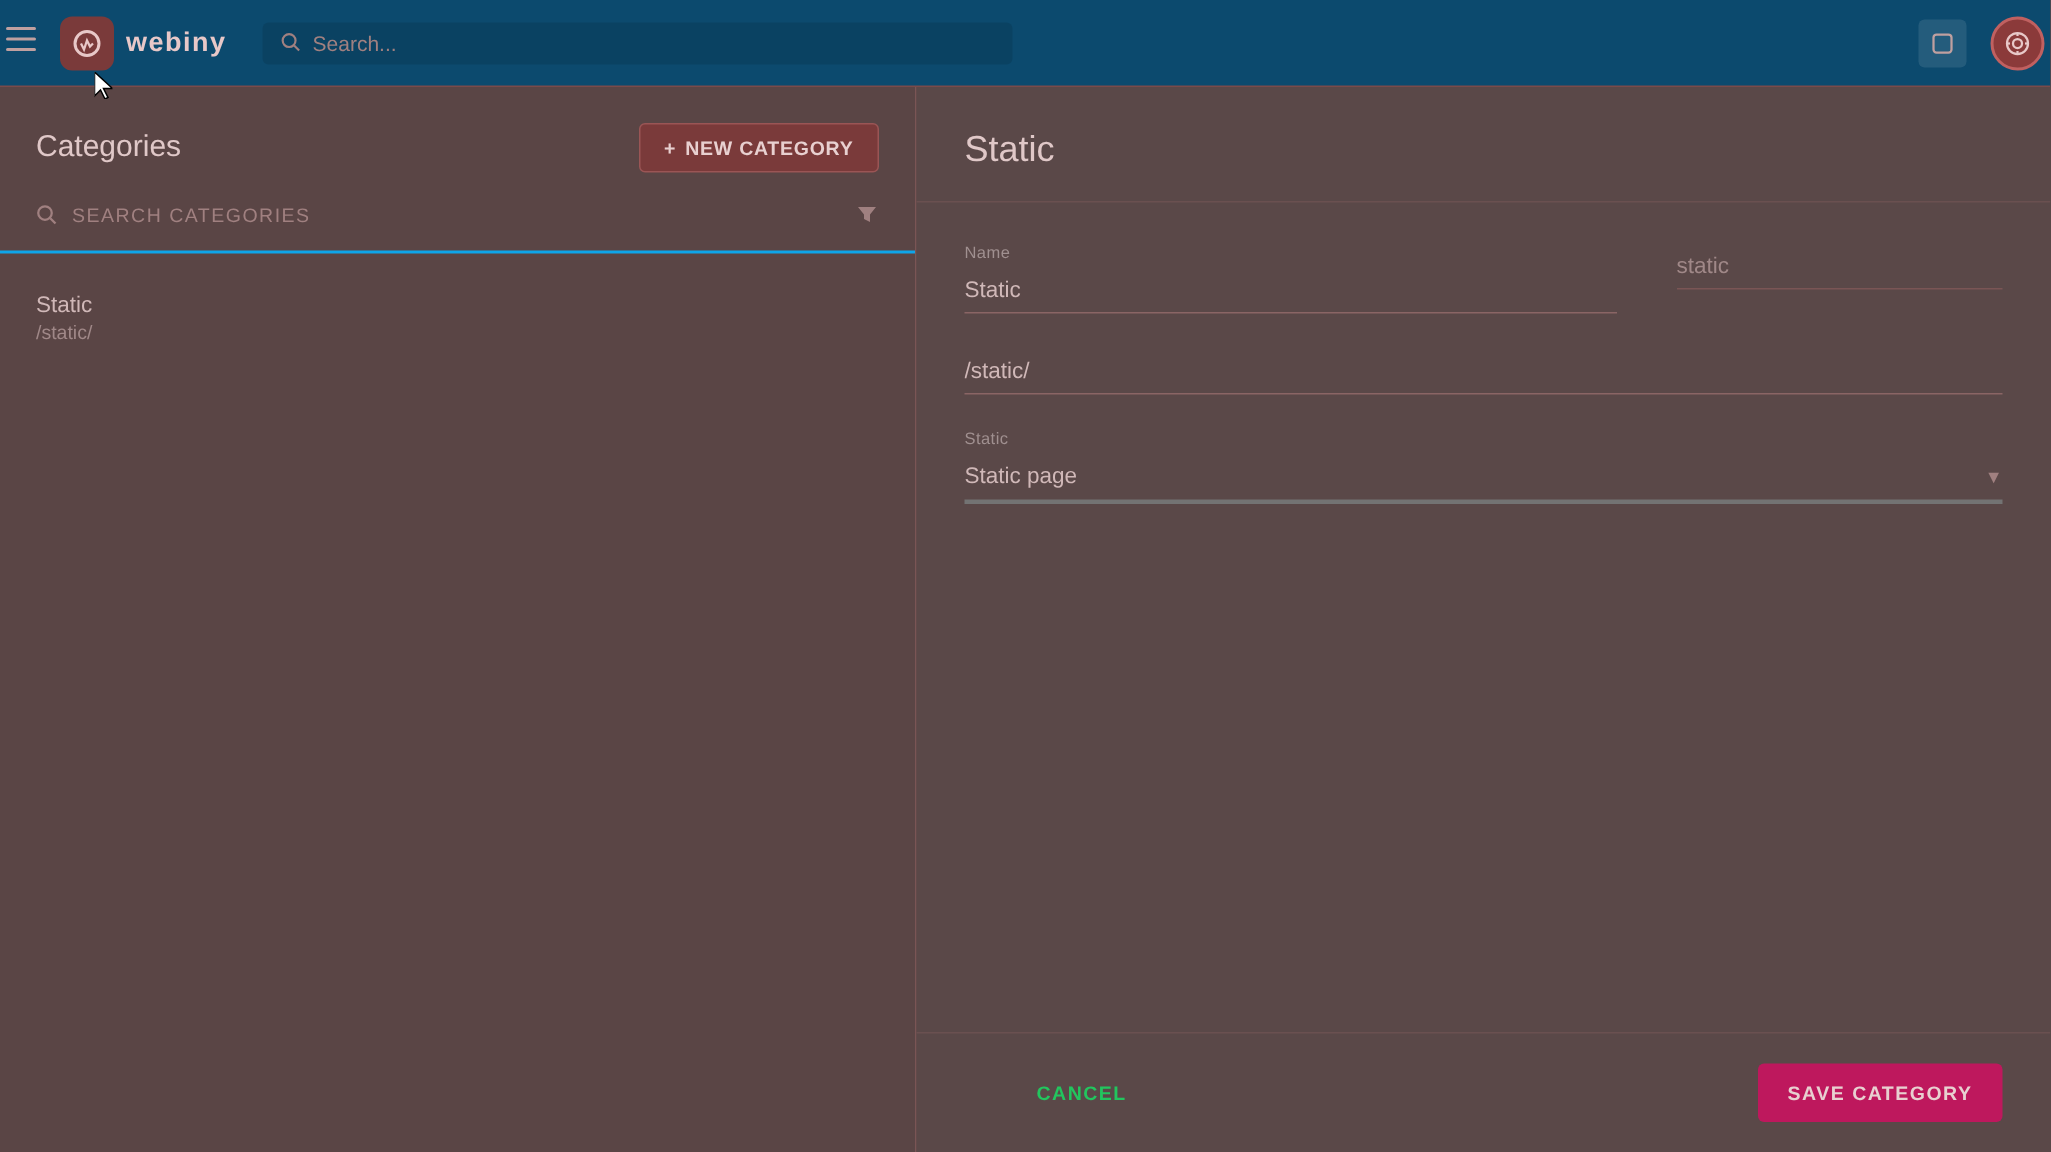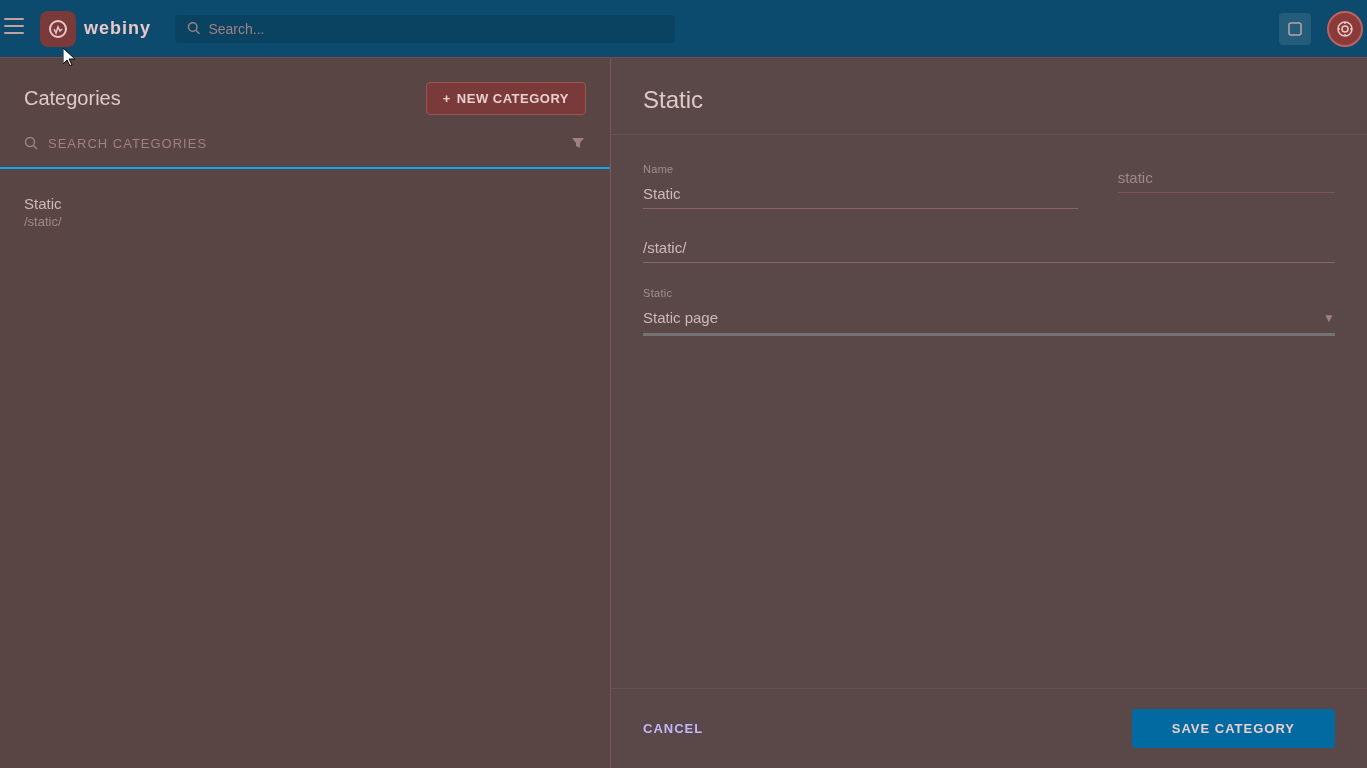--- a/index.html
+++ b/index.html
@@ -323,34 +323,35 @@
       align-items: center;
       justify-content: space-between;
       padding: 20px 32px;
       border-top: 1px solid #6a5050;
       margin-top: auto;
     }
 
     .cancel-btn {
       background: none;
       border: none;
-      color: #c4b5fd;
+      color: #22c55e;
       font-size: 13px;
       font-weight: 600;
       letter-spacing: 1px;
       cursor: pointer;
       text-transform: uppercase;
+      margin-left: 48px;
     }
 
     .save-btn {
-      background-color: #0369a1;
+      background-color: #be185d;
       color: #e8d0d0;
       border: none;
       border-radius: 4px;
-      padding: 12px 40px;
+      padding: 12px 20px;
       font-size: 13px;
       font-weight: 600;
       letter-spacing: 1px;
       cursor: pointer;
       text-transform: uppercase;
     }
 
     
     .cursor {
       position: absolute;

